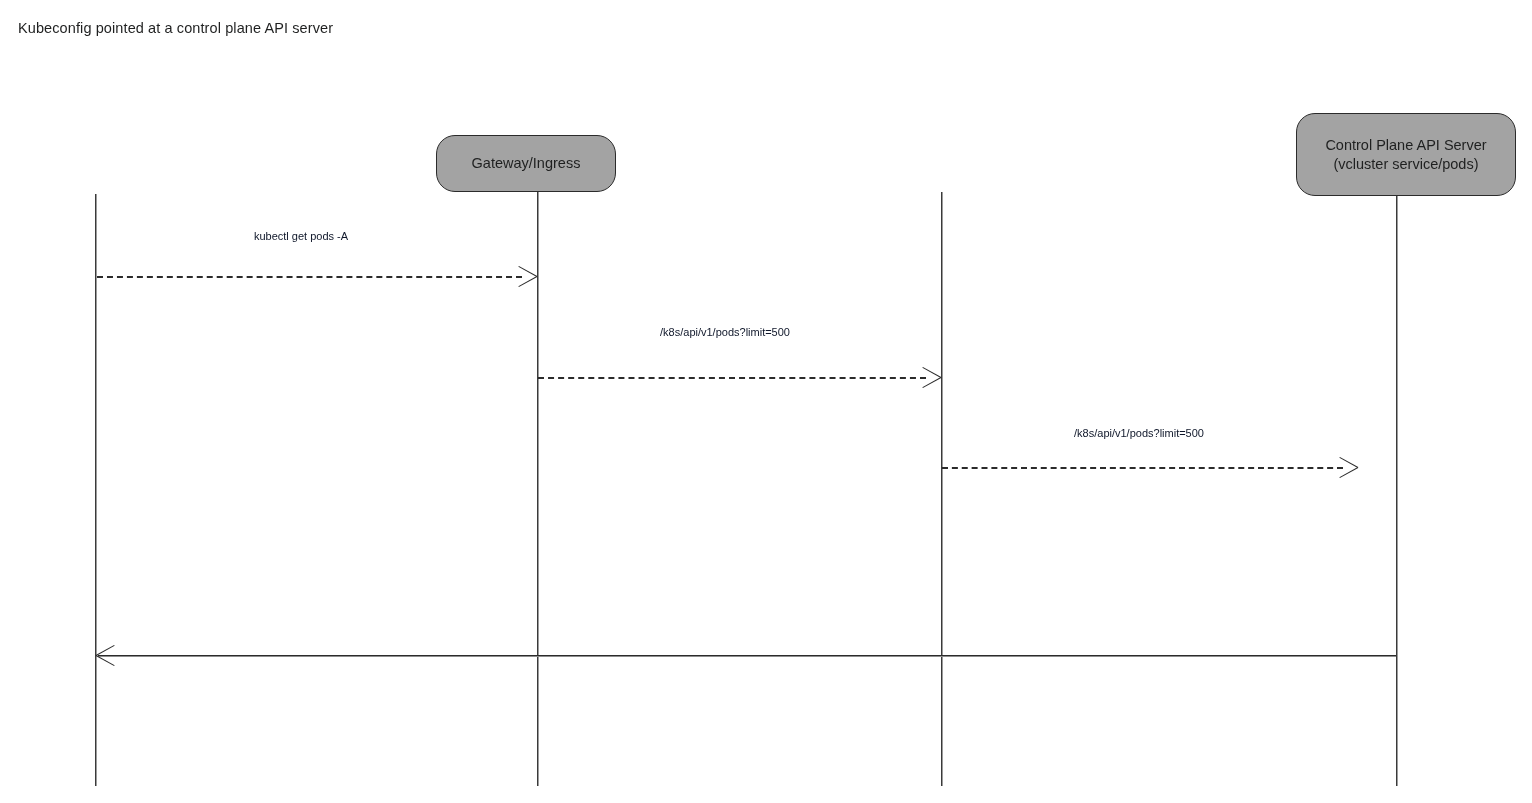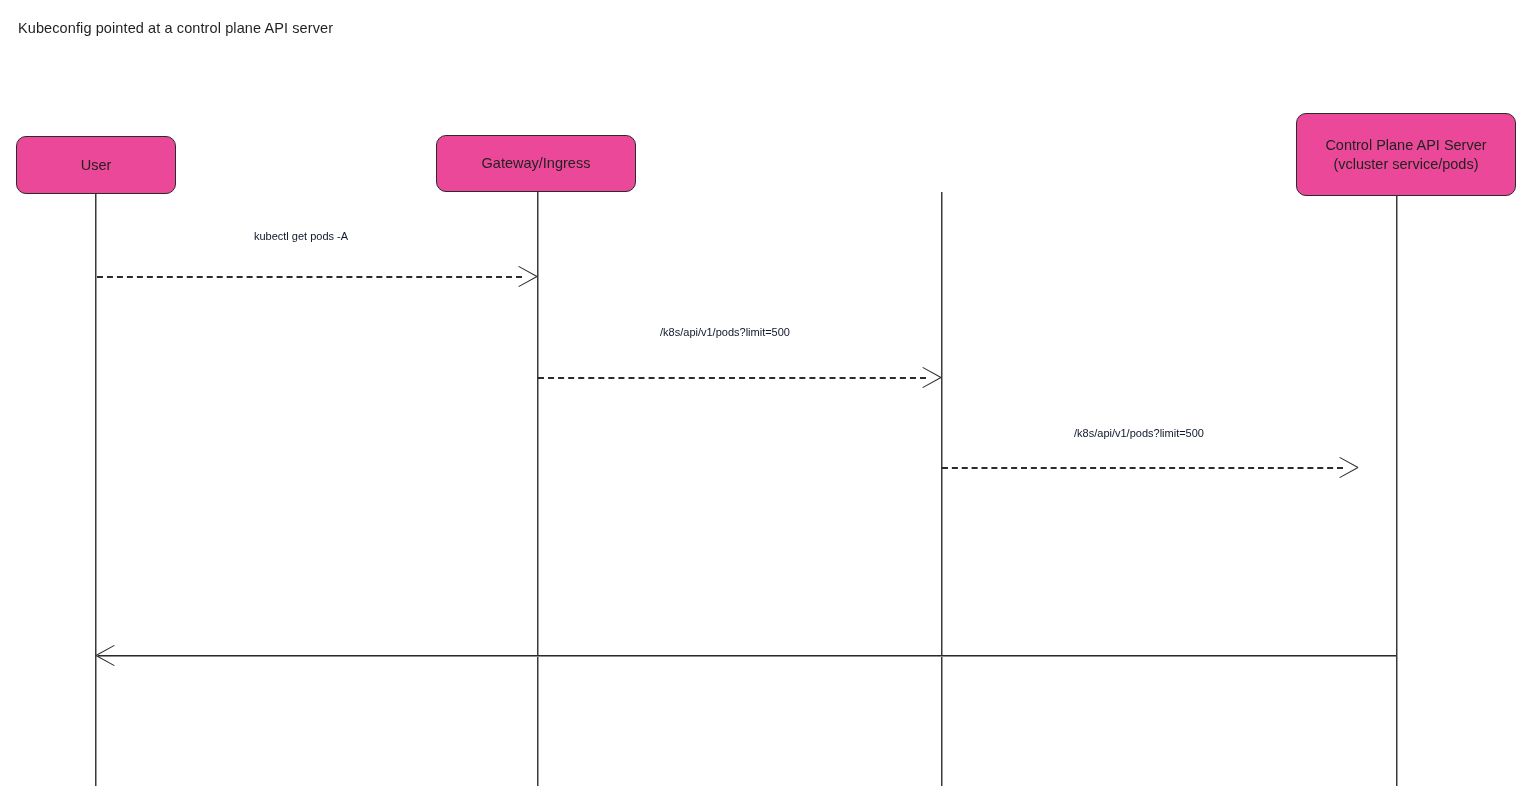--- a/index.html
+++ b/index.html
@@ -32,22 +32,22 @@
     letter-spacing: 0.1px;
   }
   #hdr-kubeconfig { left: 18px; top: 20px; }
   #hdr-url        { left: 18px; top: 58px; }
 
   
   .participant-box {
     position: absolute;
     box-sizing: border-box;
     border: 1.4px solid #2b2b2b;
-    border-radius: 10px;
-    background: #ec4899;
+    border-radius: 19px;
+    background: #a3a3a3;
     display: flex;
     align-items: center;
     justify-content: center;
     text-align: center;
     font-size: 14.5px;
     line-height: 1.28;
     color: #1f2020;
     z-index: 5;
   }
   .participant-label { display: block; }
@@ -106,25 +106,22 @@
   .arrowhead.right span.b { transform: rotate(-151deg); }
   .arrowhead.left  span.a { transform: rotate(29deg); }
   .arrowhead.left  span.b { transform: rotate(-29deg); }
 </style>
 </head>
 <body>
 
 <div id="diagram-root">
     <div class="hdr-line" id="hdr-kubeconfig">Kubeconfig pointed at a control plane API server</div>
     <div class="lifeline" style="left: 95px; top: 194px; height: 592px;"></div>
-    <div class="participant-box" style="left: 16px; top: 136px; width: 160px; height: 58px;">
-      <span class="participant-label"><span>User</span></span>
-    </div>
     <div class="lifeline" style="left: 537px; top: 192px; height: 594px;"></div>
-    <div class="participant-box" style="left: 436px; top: 135px; width: 200px; height: 57px;">
+    <div class="participant-box" style="left: 436px; top: 135px; width: 180px; height: 57px;">
       <span class="participant-label"><span>Gateway/Ingress</span></span>
     </div>
     <div class="lifeline" style="left: 941px; top: 192px; height: 594px;"></div>
     <div class="lifeline" style="left: 1396px; top: 196px; height: 590px;"></div>
     <div class="participant-box" style="left: 1296px; top: 113px; width: 220px; height: 83px;">
       <span class="participant-label"><span>Control Plane API Server</span><span class="l2">(vcluster service/pods)</span></span>
     </div>
     <div class="msg-dashed" style="left: 97px; top: 276px; width: 425px;"></div>
     <div class="arrowhead right" style="left: 537px; top: 276px;">
       <span class="a"></span>

